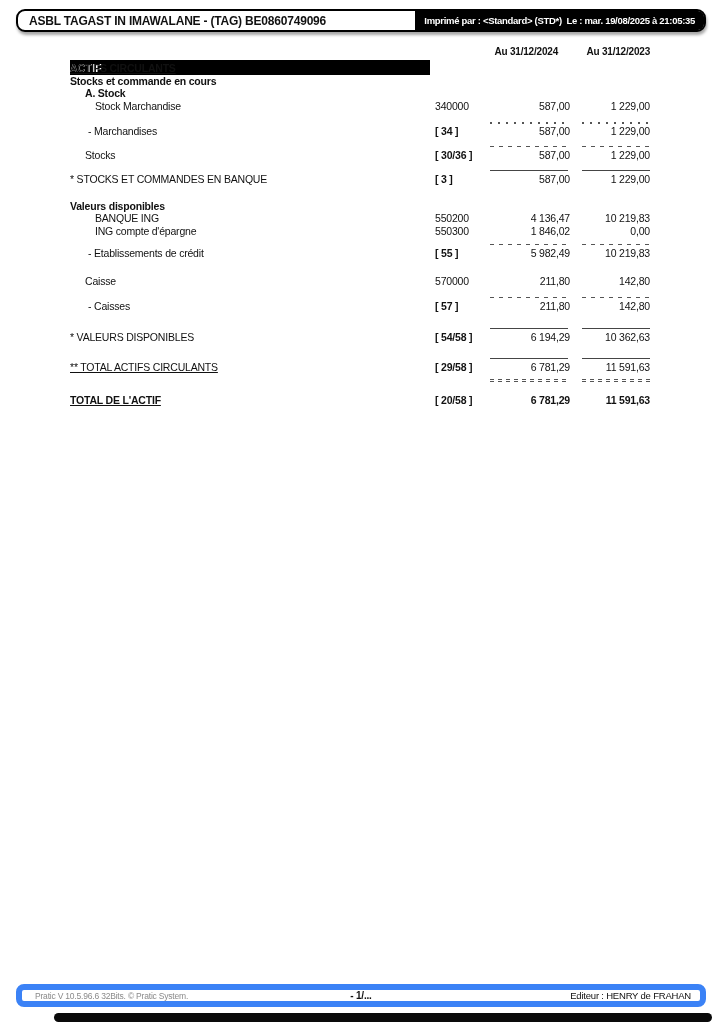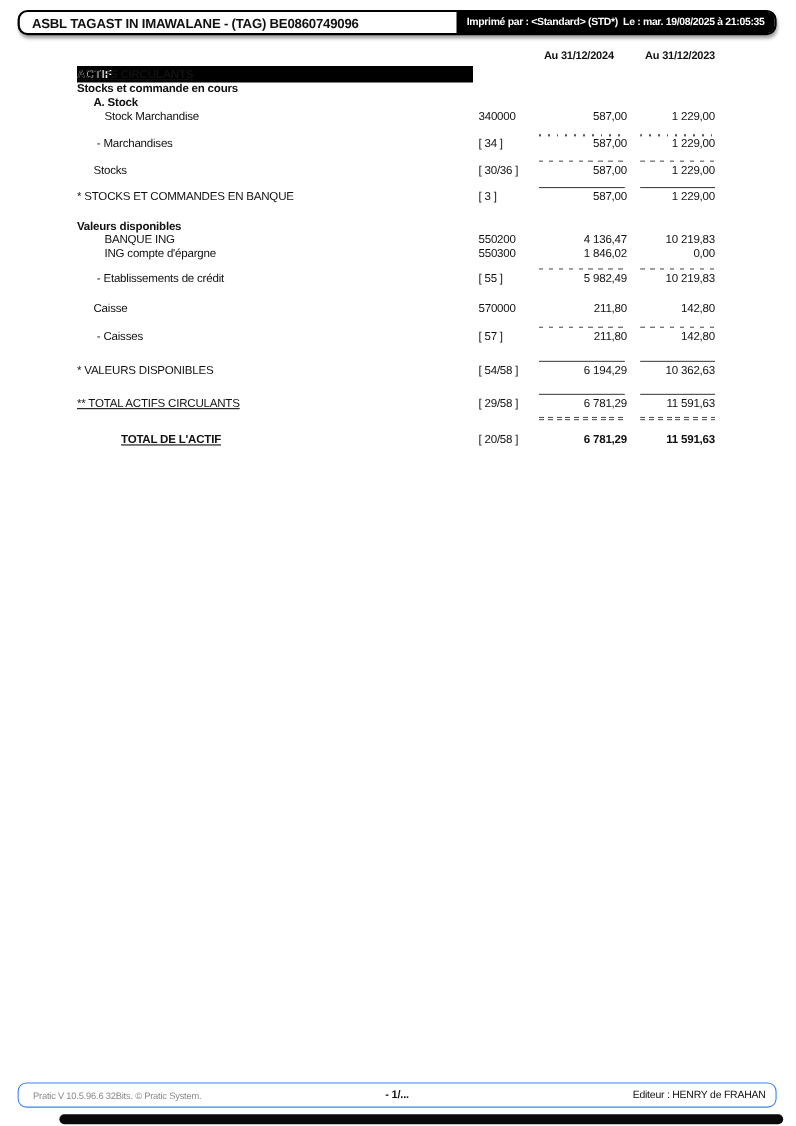--- a/index.html
+++ b/index.html
@@ -30,28 +30,28 @@
   .actif-bar span{color:#fff;font-weight:bold;font-size:10.5px;letter-spacing:0.2px;}
   .col-head{position:absolute;top:46px;font-weight:bold;font-size:10px;text-align:right;white-space:pre;}
   .col-head.c2024{left:476px;width:82px;}
   .col-head.c2023{left:570px;width:80px;}
 
   
   .report{position:absolute;left:70px;top:62px;width:588px;}
   .row{position:relative;height:12.5px;line-height:12.5px;font-size:10.5px;}
   .row .label{position:absolute;left:0;top:0;white-space:pre;}
   .row .code{position:absolute;left:365px;top:0;white-space:pre;}
-  .row .code.b{font-weight:normal;text-align:right;}
+  .row .code.b{font-weight:bold;text-align:right;}
   .row .v1{position:absolute;left:400px;top:0;width:100px;text-align:right;}
   .row .v2{position:absolute;left:482px;top:0;width:98px;text-align:right;}
   .row.h1 .label{font-weight:bold;text-decoration:underline;}
   .row.h2 .label{font-weight:bold;}
   .row.h3 .label{font-weight:bold;}
   .row.total-ul .label{text-decoration:underline;}
-  .row.grand .label{font-weight:bold;text-decoration:underline;margin-left:40px;}
+  .row.grand .label{font-weight:bold;text-decoration:underline;}
   .row.grand .v1,.row.grand .v2{font-weight:bold;}
 
   .row.sep{height:5px;}
   .sepline{position:absolute;top:2px;}
   .sepline.c1{left:420px;width:78px;}
   .sepline.c2{left:512px;width:68px;}
   .sep-dotted .sepline{height:2px;background:repeating-linear-gradient(to right,#555 0 1.6px,transparent 1.6px 8px);}
   .sep-dashed .sepline{height:1.2px;background:repeating-linear-gradient(to right,#555 0 4px,transparent 4px 9px);}
   .sep-solid  .sepline{height:1.2px;background:#454545;}
   .sep-double .sepline{
@@ -60,21 +60,21 @@
       repeating-linear-gradient(to right,#555 0 4.5px,transparent 4.5px 8px),
       repeating-linear-gradient(to right,#555 0 4.5px,transparent 4.5px 8px);
     background-size:100% 1.3px,100% 1.3px;
     background-position:0 0,0 2.6px;
     background-repeat:no-repeat;
   }
 
   
   .footer-box{
     position:absolute;left:16px;top:984px;width:690px;height:23px;
-    border:1px solid #3b82f6;border-radius:8px;background:#fff;box-sizing:border-box;
+    border:6px solid #3b82f6;border-radius:8px;background:#fff;box-sizing:border-box;
     display:flex;align-items:center;
   }
   .footer-left{position:absolute;left:13px;font-size:8.5px;color:#8a8a8a;white-space:pre;}
   .footer-center{position:absolute;left:0;width:100%;text-align:center;font-size:10px;font-weight:bold;}
   .footer-right{position:absolute;right:9px;font-size:9.5px;white-space:pre;}
   .page-shadow-bar{
     position:absolute;left:54px;top:1013px;width:658px;height:9px;
     background:#0a0a0a;border-radius:5px;
   }
 </style>

